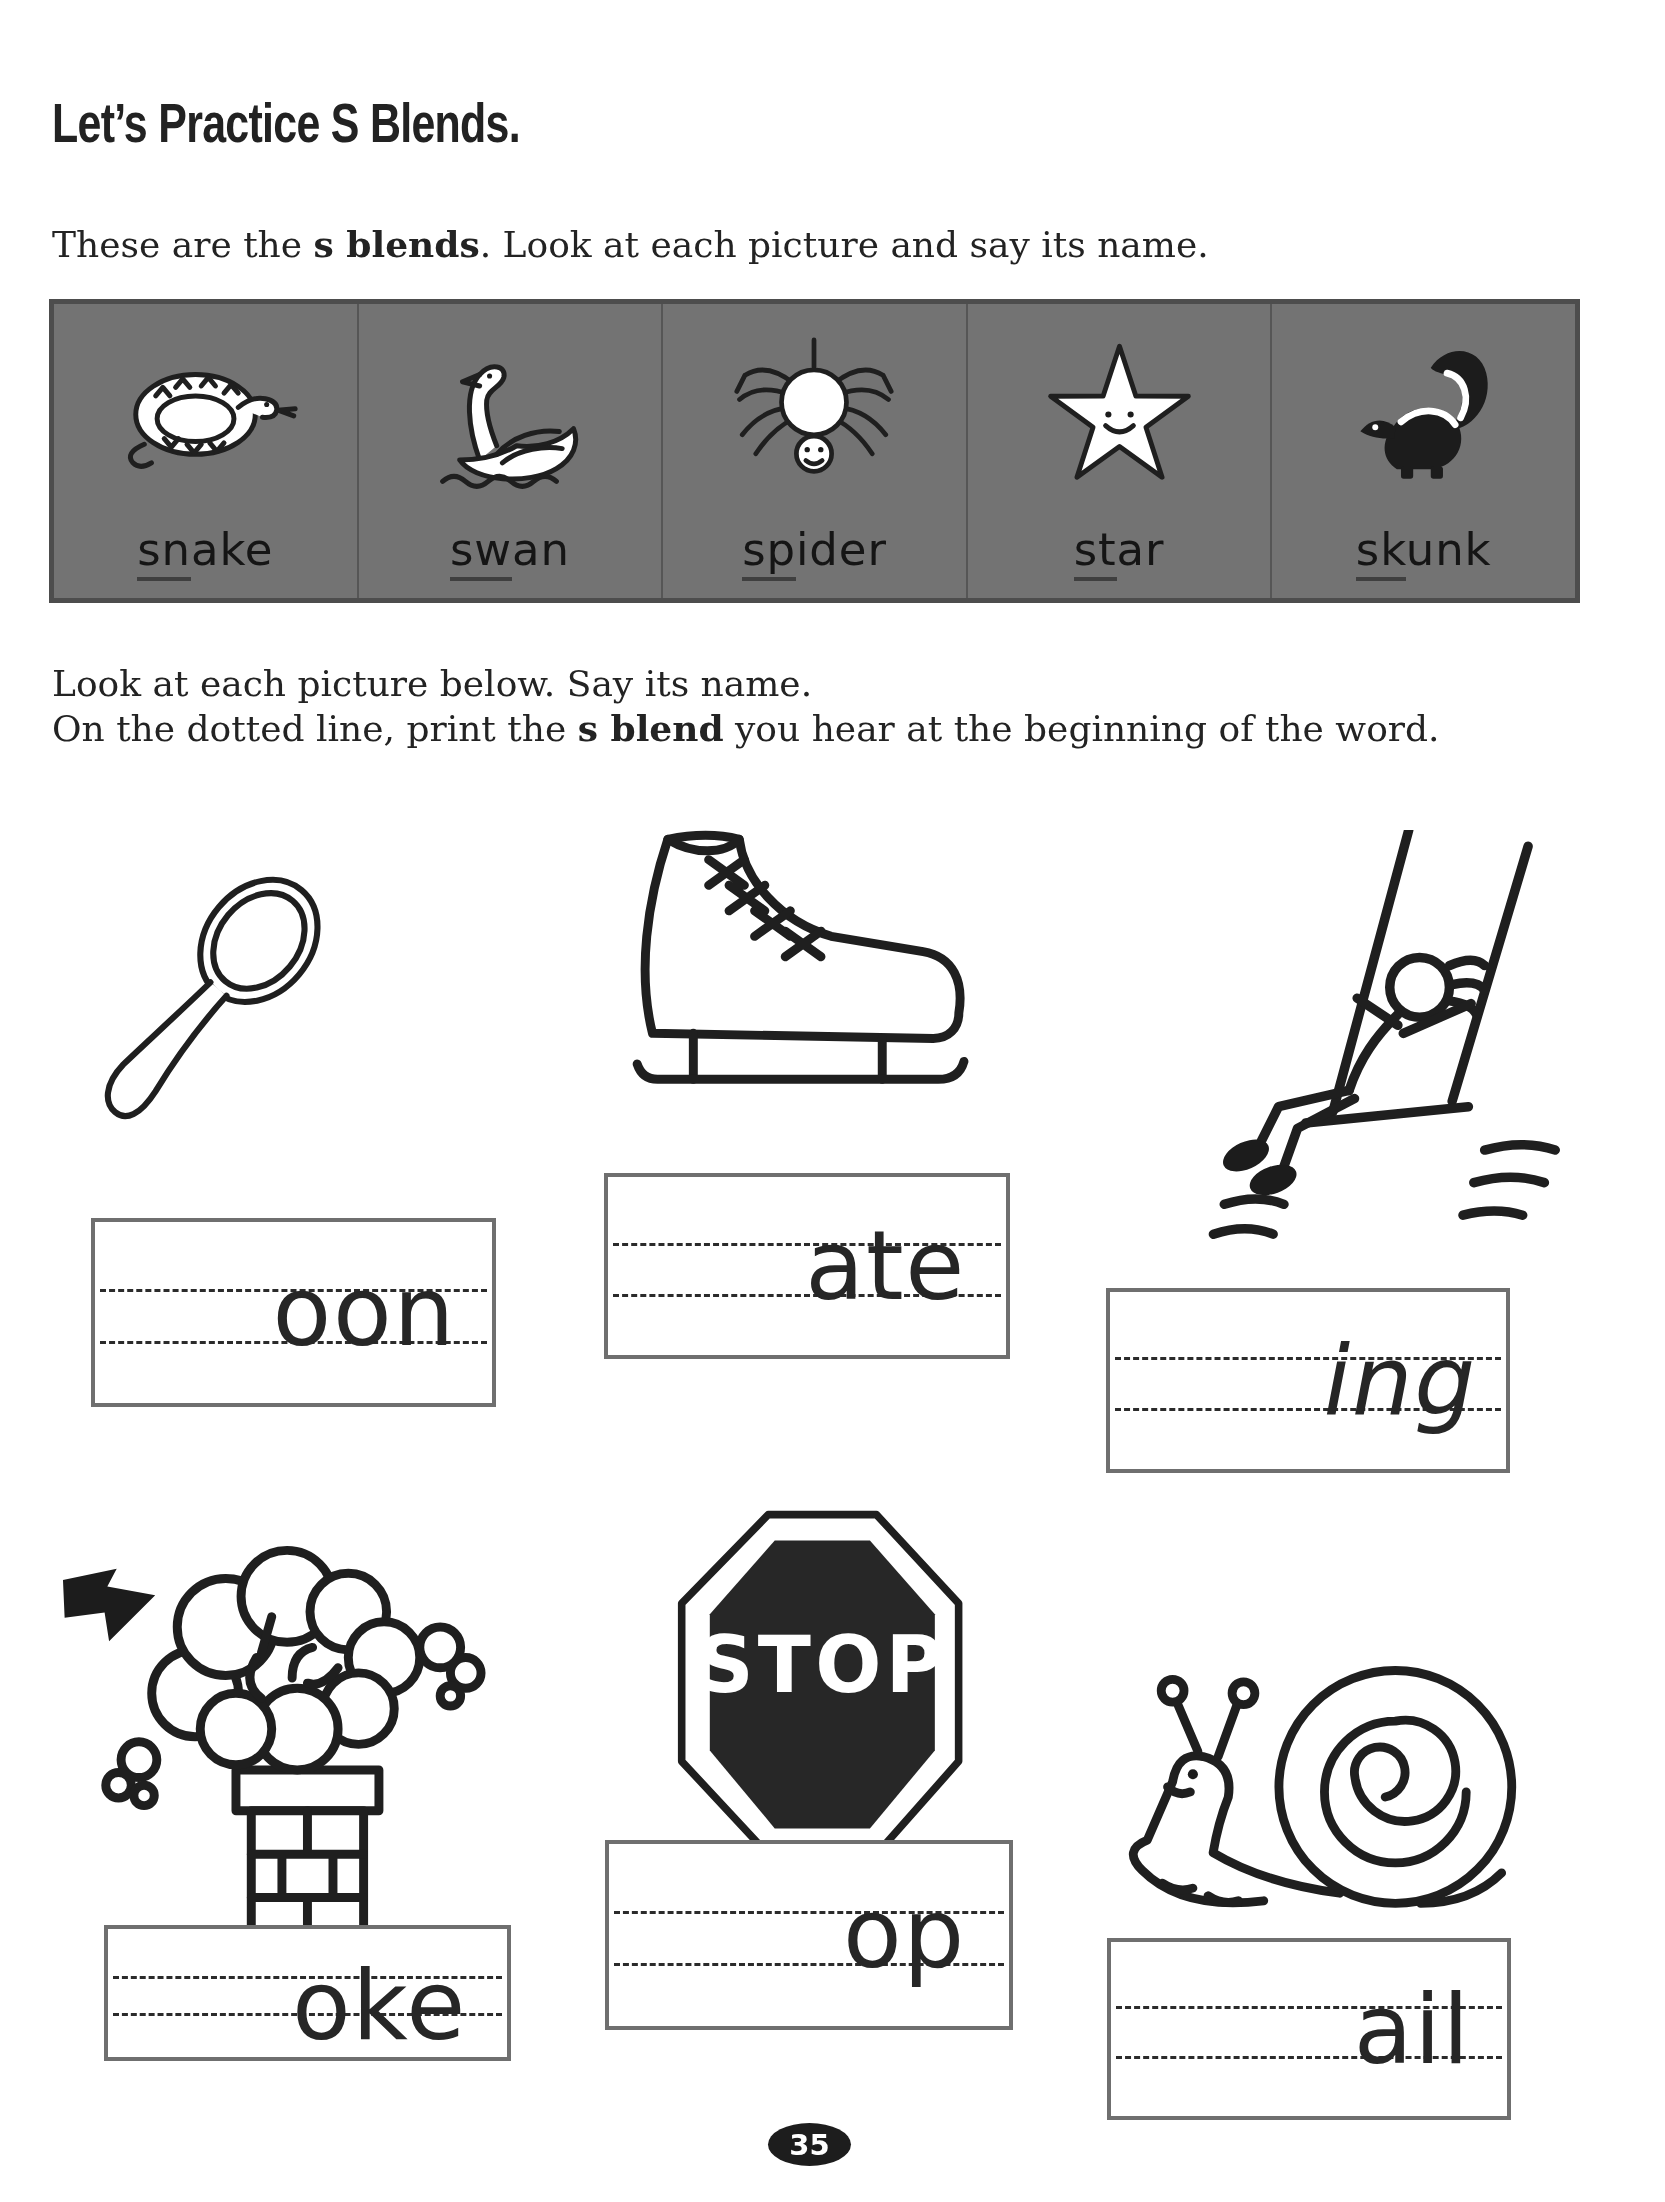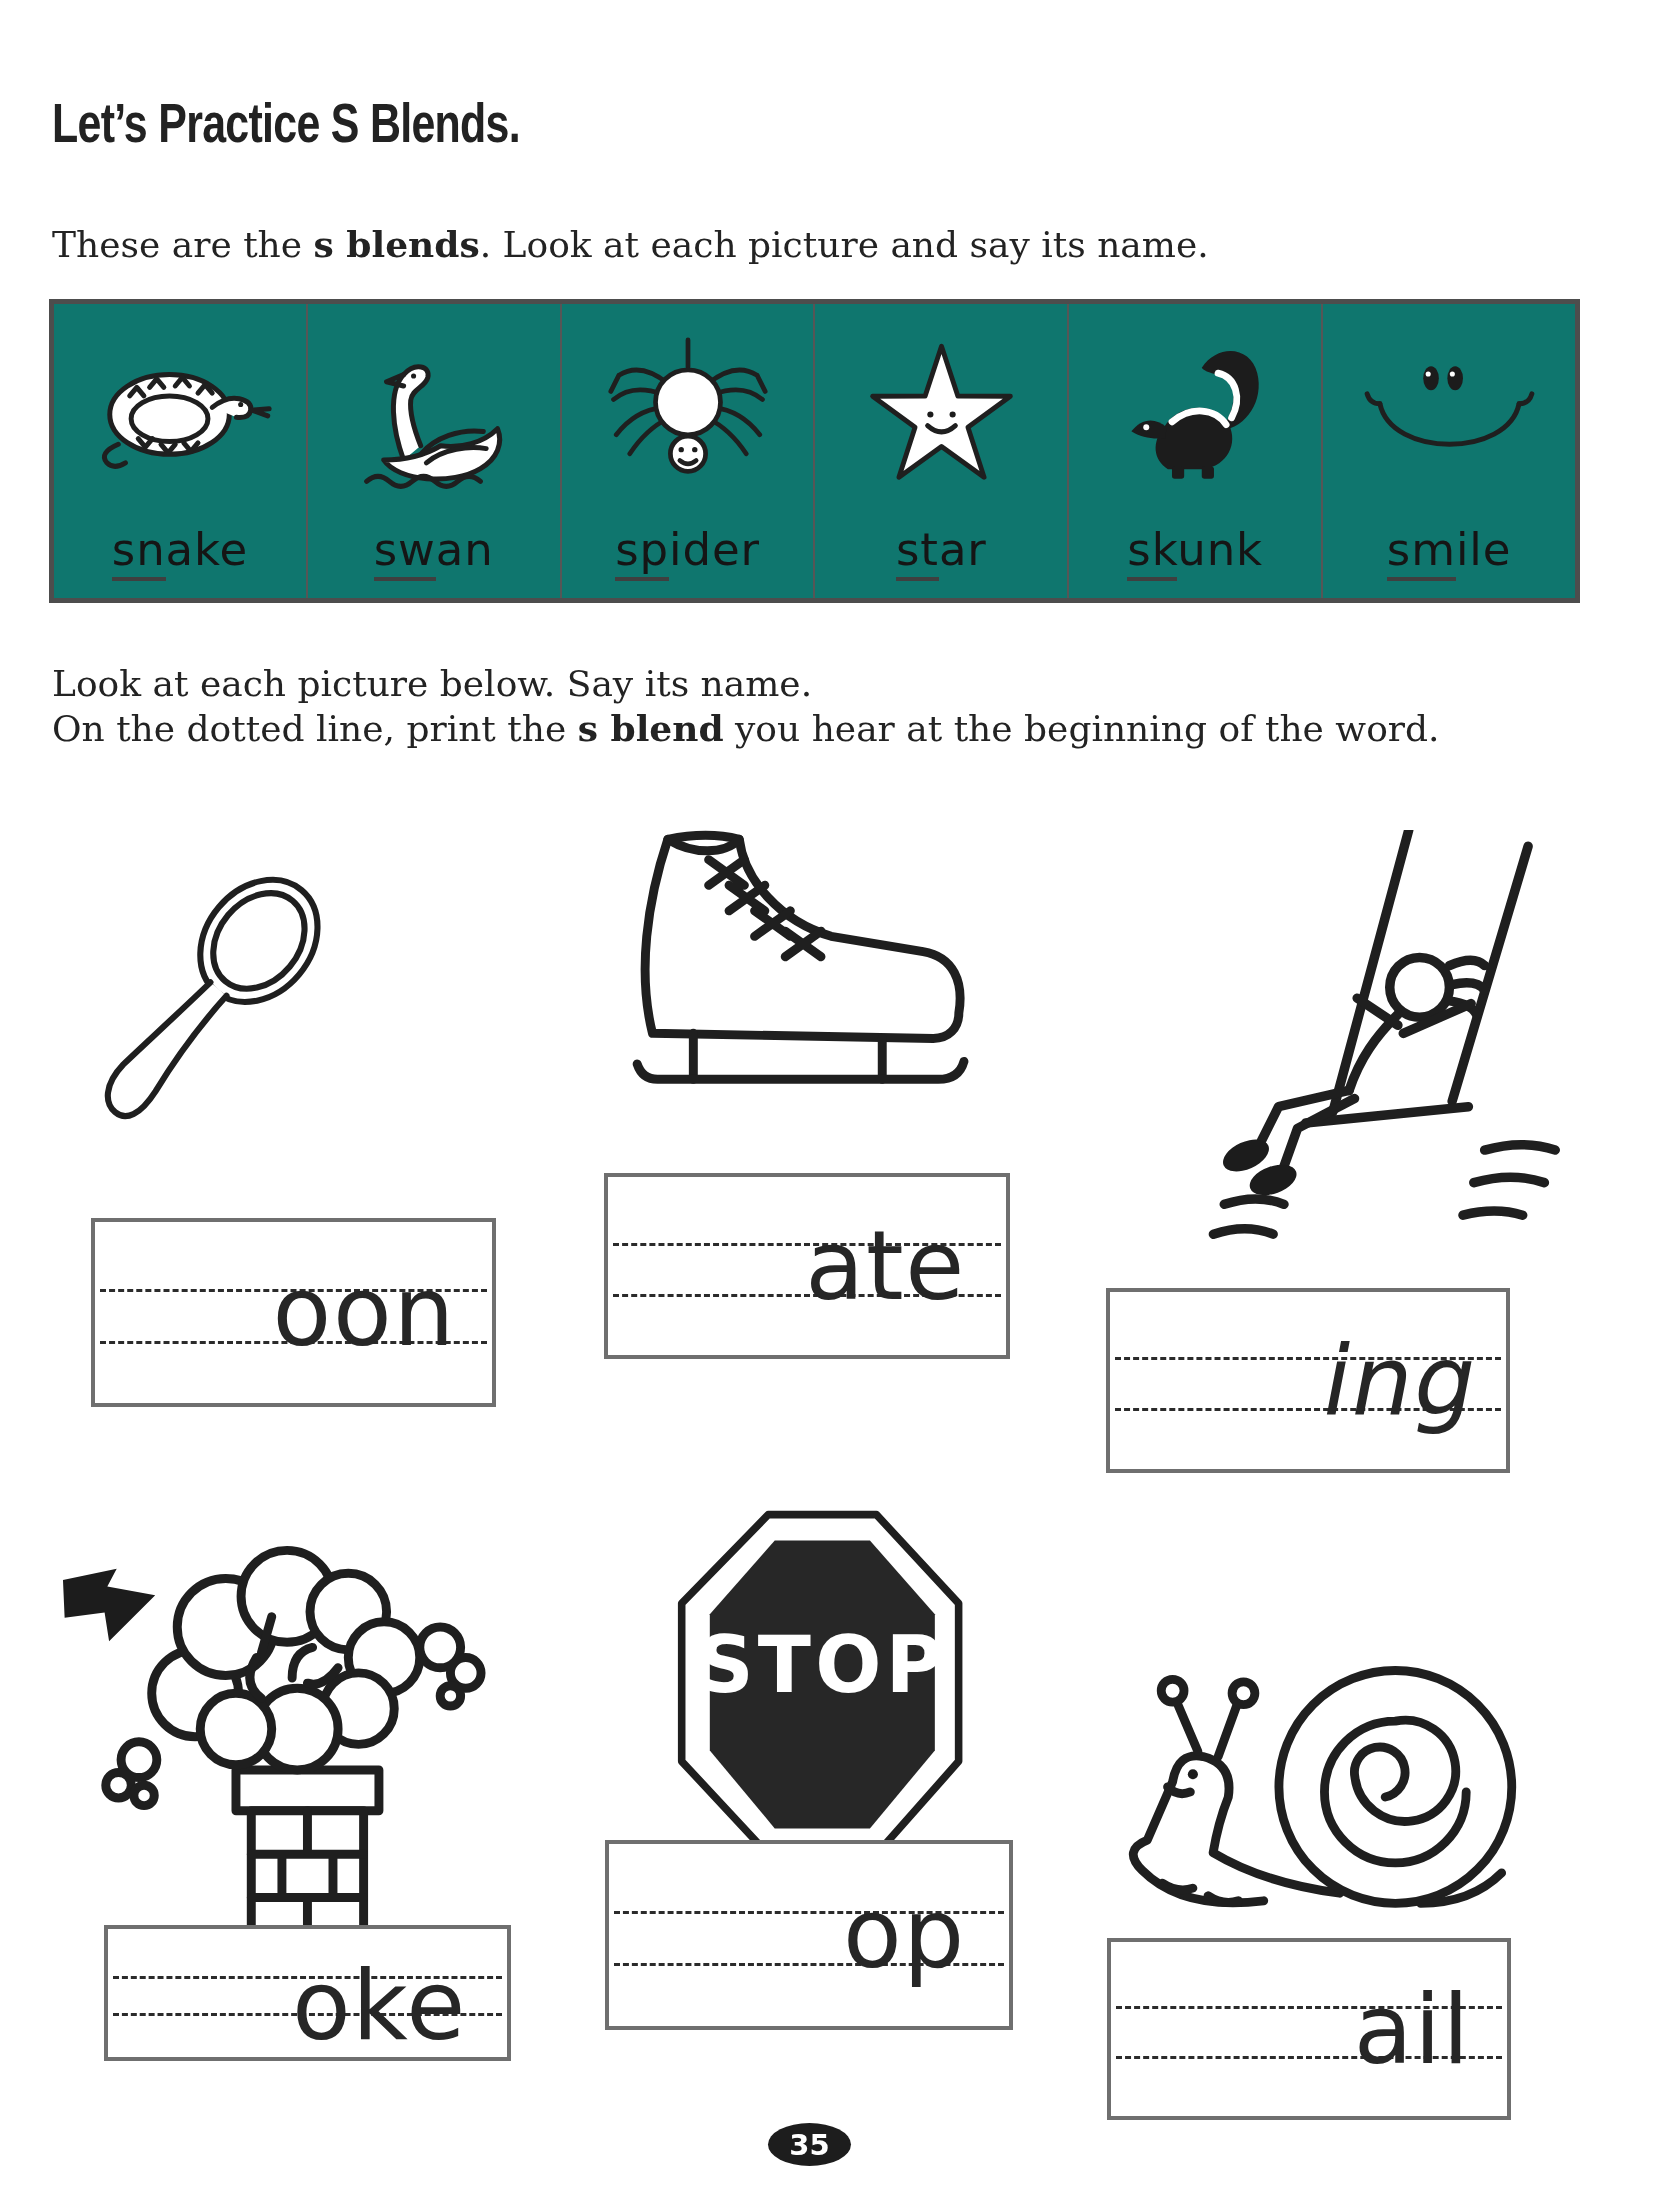--- a/index.html
+++ b/index.html
@@ -9,21 +9,21 @@
   
   .title{position:absolute;left:52px;top:91px;font-size:55px;font-weight:700;
          letter-spacing:-0.9px;color:#222;white-space:nowrap;}
   .title .squeeze{display:inline-block;transform:scaleX(0.78);transform-origin:left;}
   .instr{position:absolute;left:52px;font-family:"DejaVu Serif",serif;
          font-size:36px;color:#232323;line-height:45px;white-space:nowrap;}
   .instr b{font-weight:700;}
 
   
   .btable{position:absolute;left:49px;top:299px;width:1531px;height:304px;
-          border:5.2px solid #4d4d4d;display:flex;box-sizing:border-box;background:#0f766e;}
+          border:5.2px solid #4d4d4d;display:flex;box-sizing:border-box;background:#737373;}
   .bcell{flex:1 1 0;border-right:2.6px solid #565656;display:flex;flex-direction:column;
          align-items:center;justify-content:flex-end;box-sizing:border-box;position:relative;}
   .bcell:last-child{border-right:none;}
   .bimg{position:absolute;top:8.6px;left:0;right:0;height:211px;display:flex;
         align-items:center;justify-content:center;}
   .blabel{font-family:"DejaVu Sans",sans-serif;font-size:45px;color:#151515;
           margin-bottom:22.4px;letter-spacing:0.9px;}
   .blend{border-bottom:4.3px solid #3f3f3f;padding-bottom:1.7px;}
 
   
@@ -137,33 +137,20 @@
           <path d="M48,60 C62,48 80,50 88,62" fill="none" stroke="#fff" stroke-width="5" stroke-linecap="round"></path>
           <path class="fill" d="M44,64 C35,56 25,58 18,67 C25,72 35,73 43,72 Z"></path>
           <circle cx="29" cy="64" r="2.2" fill="#fff"></circle>
           <rect class="fill" x="48" y="93" width="9" height="9" rx="2"></rect>
           <rect class="fill" x="70" y="93" width="9" height="9" rx="2"></rect>
         </svg>
       </div>
       <div class="blabel"><span class="blend">sk</span><span>unk</span></div>
     </div>
 
-    <div class="bcell">
-      <div class="bimg">
-        <svg viewBox="0 0 130 100" width="185" height="142">
-          <ellipse class="fill" cx="52" cy="22" rx="5.5" ry="8.5"></ellipse>
-          <ellipse class="fill" cx="69" cy="22" rx="5.5" ry="8.5"></ellipse>
-          <circle cx="50" cy="19" r="1.8" fill="#fff"></circle>
-          <circle cx="67" cy="19" r="1.8" fill="#fff"></circle>
-          <path class="ln" d="M16,40 C24,78 106,78 114,40" stroke-width="4.5"></path>
-          <path class="ln" d="M16,40 q-7,0 -9,-7 M114,40 q7,0 9,-7" stroke-width="4"></path>
-        </svg>
-      </div>
-      <div class="blabel"><span class="blend">sm</span><span>ile</span></div>
-    </div>
   </div>
 
   <div class="instr" style="top:661px;">
     <div>Look at each picture below. Say its name.</div>
     <div><span>On the dotted line, print the </span><b>s blend</b><span> you hear at the beginning of the word.</span></div>
   </div>
 
   <div class="pic" style="left:52px;top:817px;width:297px;height:387px;">
     <svg viewBox="0 0 170 200">
       <g transform="rotate(40 85 100)">

